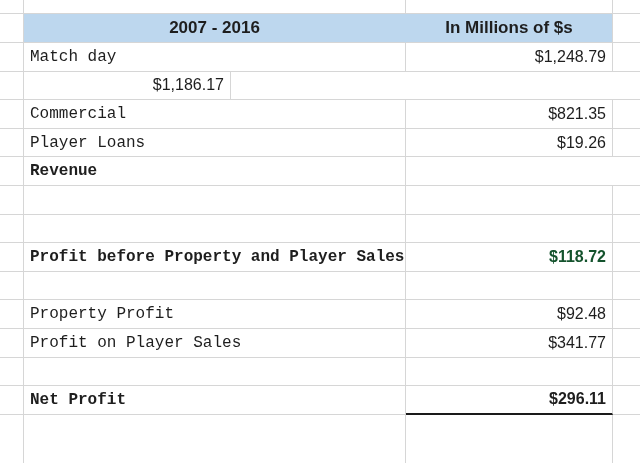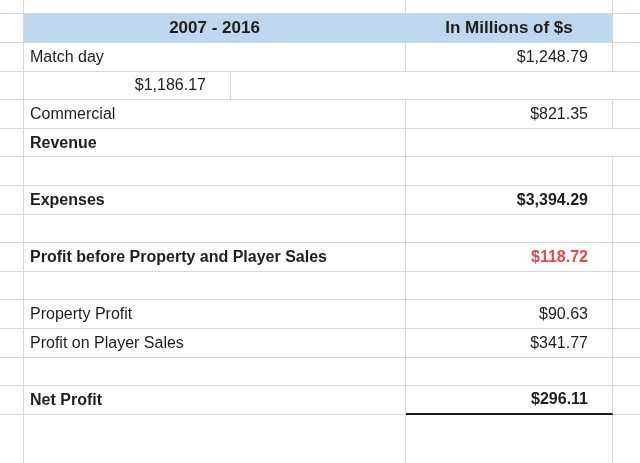--- a/index.html
+++ b/index.html
@@ -22,24 +22,24 @@
   }
   .ca{width:24px;}
   .cb{width:382px;}
   .cc{width:207px;text-align:center;}
   .cd{flex:1 1 auto;border-right:none !important;}
   .rt{height:14px;}
   .rh{height:29px;}
   .rd{height:28.6px;}
   .rb{flex:1 1 auto;}
   .rb > div{border-bottom:none;}
-  .label{padding-left:6px;font-size:16px;white-space:nowrap;}
-  .value{justify-content:flex-end;padding-right:24px;font-size:16px;}
+  .label{padding-left:6px;font-size:16px;white-space:nowrap;font-family:Liberation Mono, monospace;}
+  .value{justify-content:flex-end;padding-right:6px;font-size:16px;}
   .bold{font-weight:bold;}
-  .red{color:#ef4444;}
+  .red{color:#14532d;}
   .hdr{background:#bdd7ee;font-weight:bold;font-size:17px;justify-content:center;}
   .hdr-left{border-right-color:#bdd7ee !important;}
   .total-underline{border-bottom:2px solid #1a1a1a !important;}
 </style>
 </head>
 <body>
 
 <div class="sheet">
 
   <div class="r rt">
@@ -69,40 +69,40 @@
     <div class="cd"></div>
   </div>
 
   <div class="r rd">
     <div class="ca"></div>
     <div class="cb label">Commercial</div>
     <div class="cc value">$821.35</div>
     <div class="cd"></div>
   </div>
 
+  <div class="r rd">
+    <div class="ca"></div>
+    <div class="cb label">Player Loans</div>
+    <div class="cc value">$19.26</div>
+    <div class="cd"></div>
+  </div>
 
   <div class="r rd">
     <div class="ca"></div>
     <div class="cb label bold">Revenue</div>
     <div class="cd"></div>
   </div>
 
   <div class="r rd">
     <div class="ca"></div>
     <div class="cb label"></div>
     <div class="cc value"></div>
     <div class="cd"></div>
   </div>
 
-  <div class="r rd">
-    <div class="ca"></div>
-    <div class="cb label bold">Expenses</div>
-    <div class="cc value bold">$3,394.29</div>
-    <div class="cd"></div>
-  </div>
 
   <div class="r rd">
     <div class="ca"></div>
     <div class="cb label"></div>
     <div class="cc value"></div>
     <div class="cd"></div>
   </div>
 
   <div class="r rd">
     <div class="ca"></div>
@@ -114,21 +114,21 @@
   <div class="r rd">
     <div class="ca"></div>
     <div class="cb label"></div>
     <div class="cc value"></div>
     <div class="cd"></div>
   </div>
 
   <div class="r rd">
     <div class="ca"></div>
     <div class="cb label">Property Profit</div>
-    <div class="cc value">$90.63</div>
+    <div class="cc value">$92.48</div>
     <div class="cd"></div>
   </div>
 
   <div class="r rd">
     <div class="ca"></div>
     <div class="cb label">Profit on Player Sales</div>
     <div class="cc value">$341.77</div>
     <div class="cd"></div>
   </div>
 

